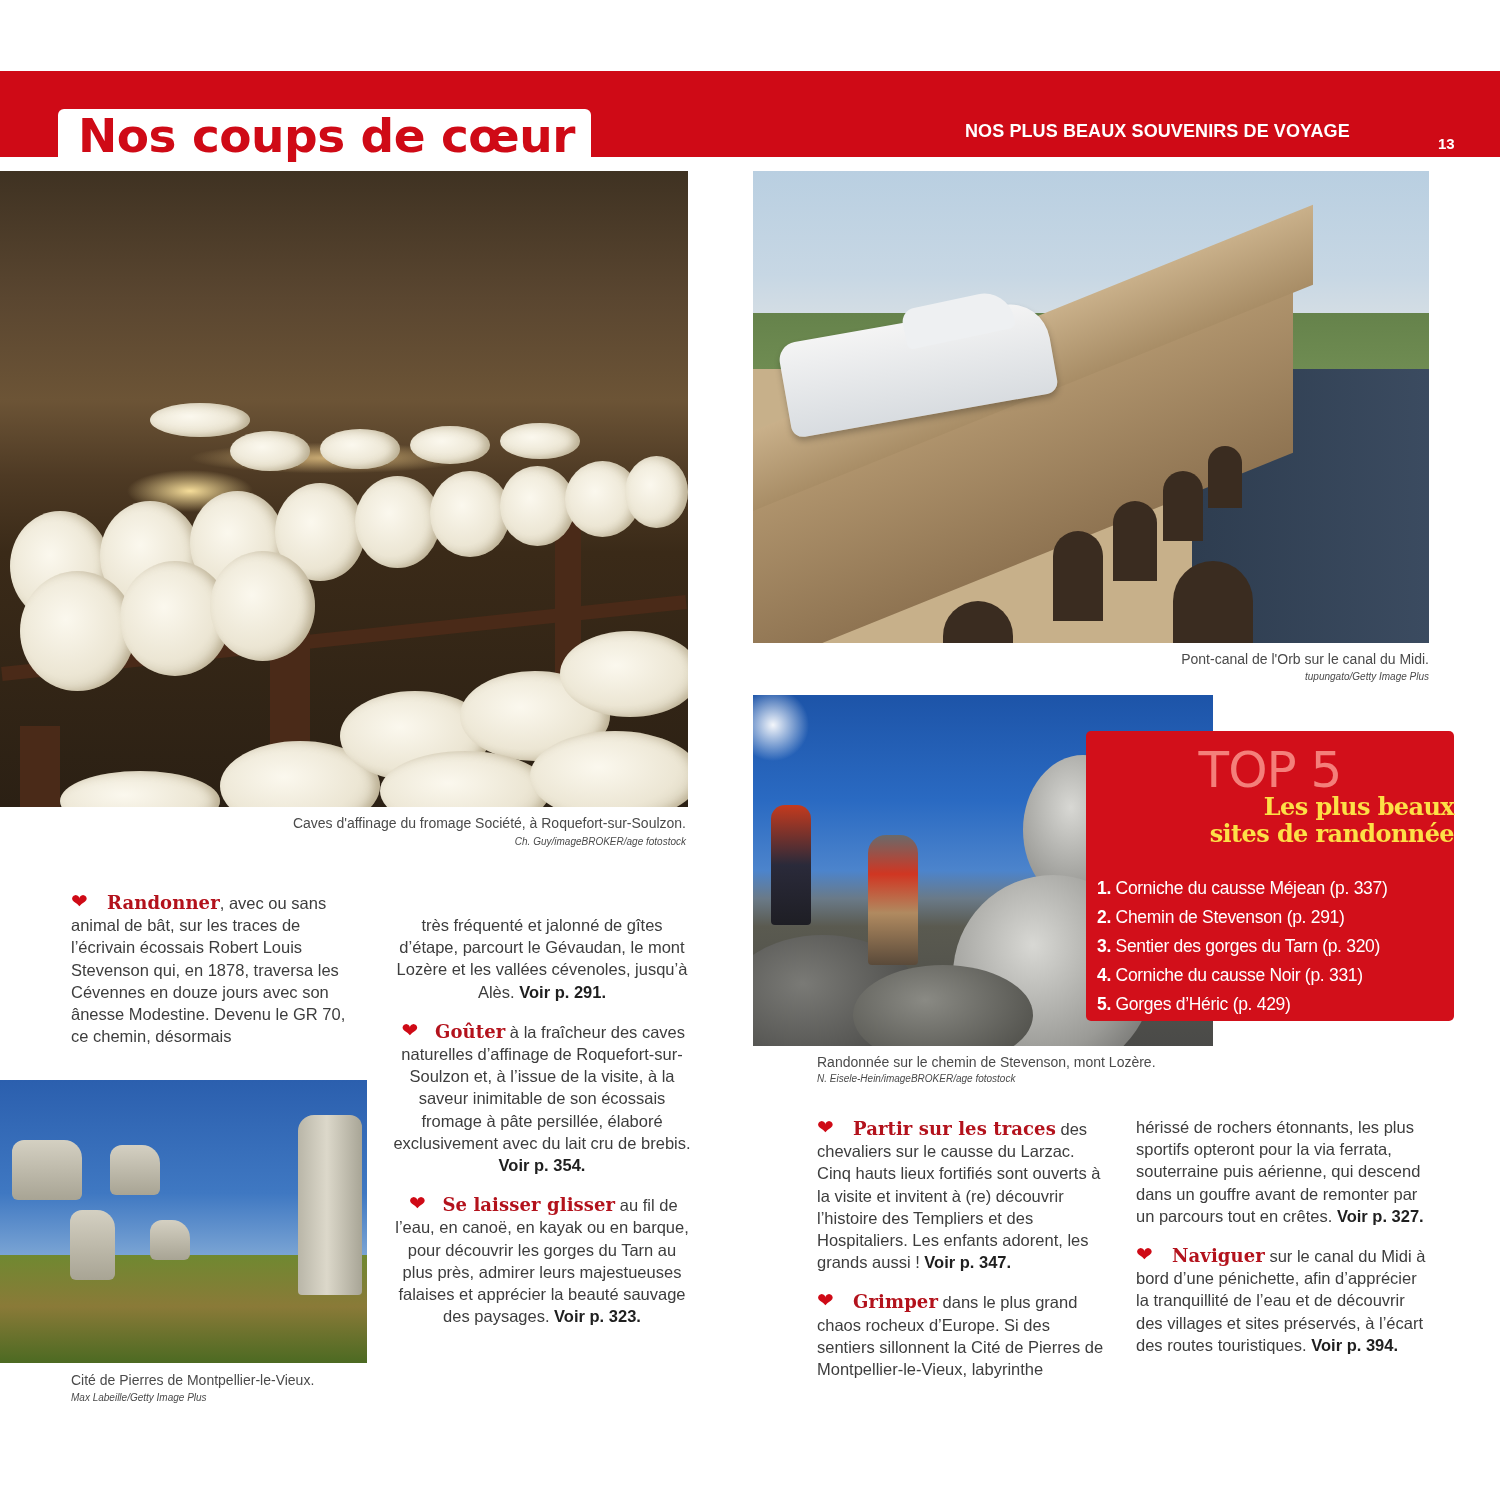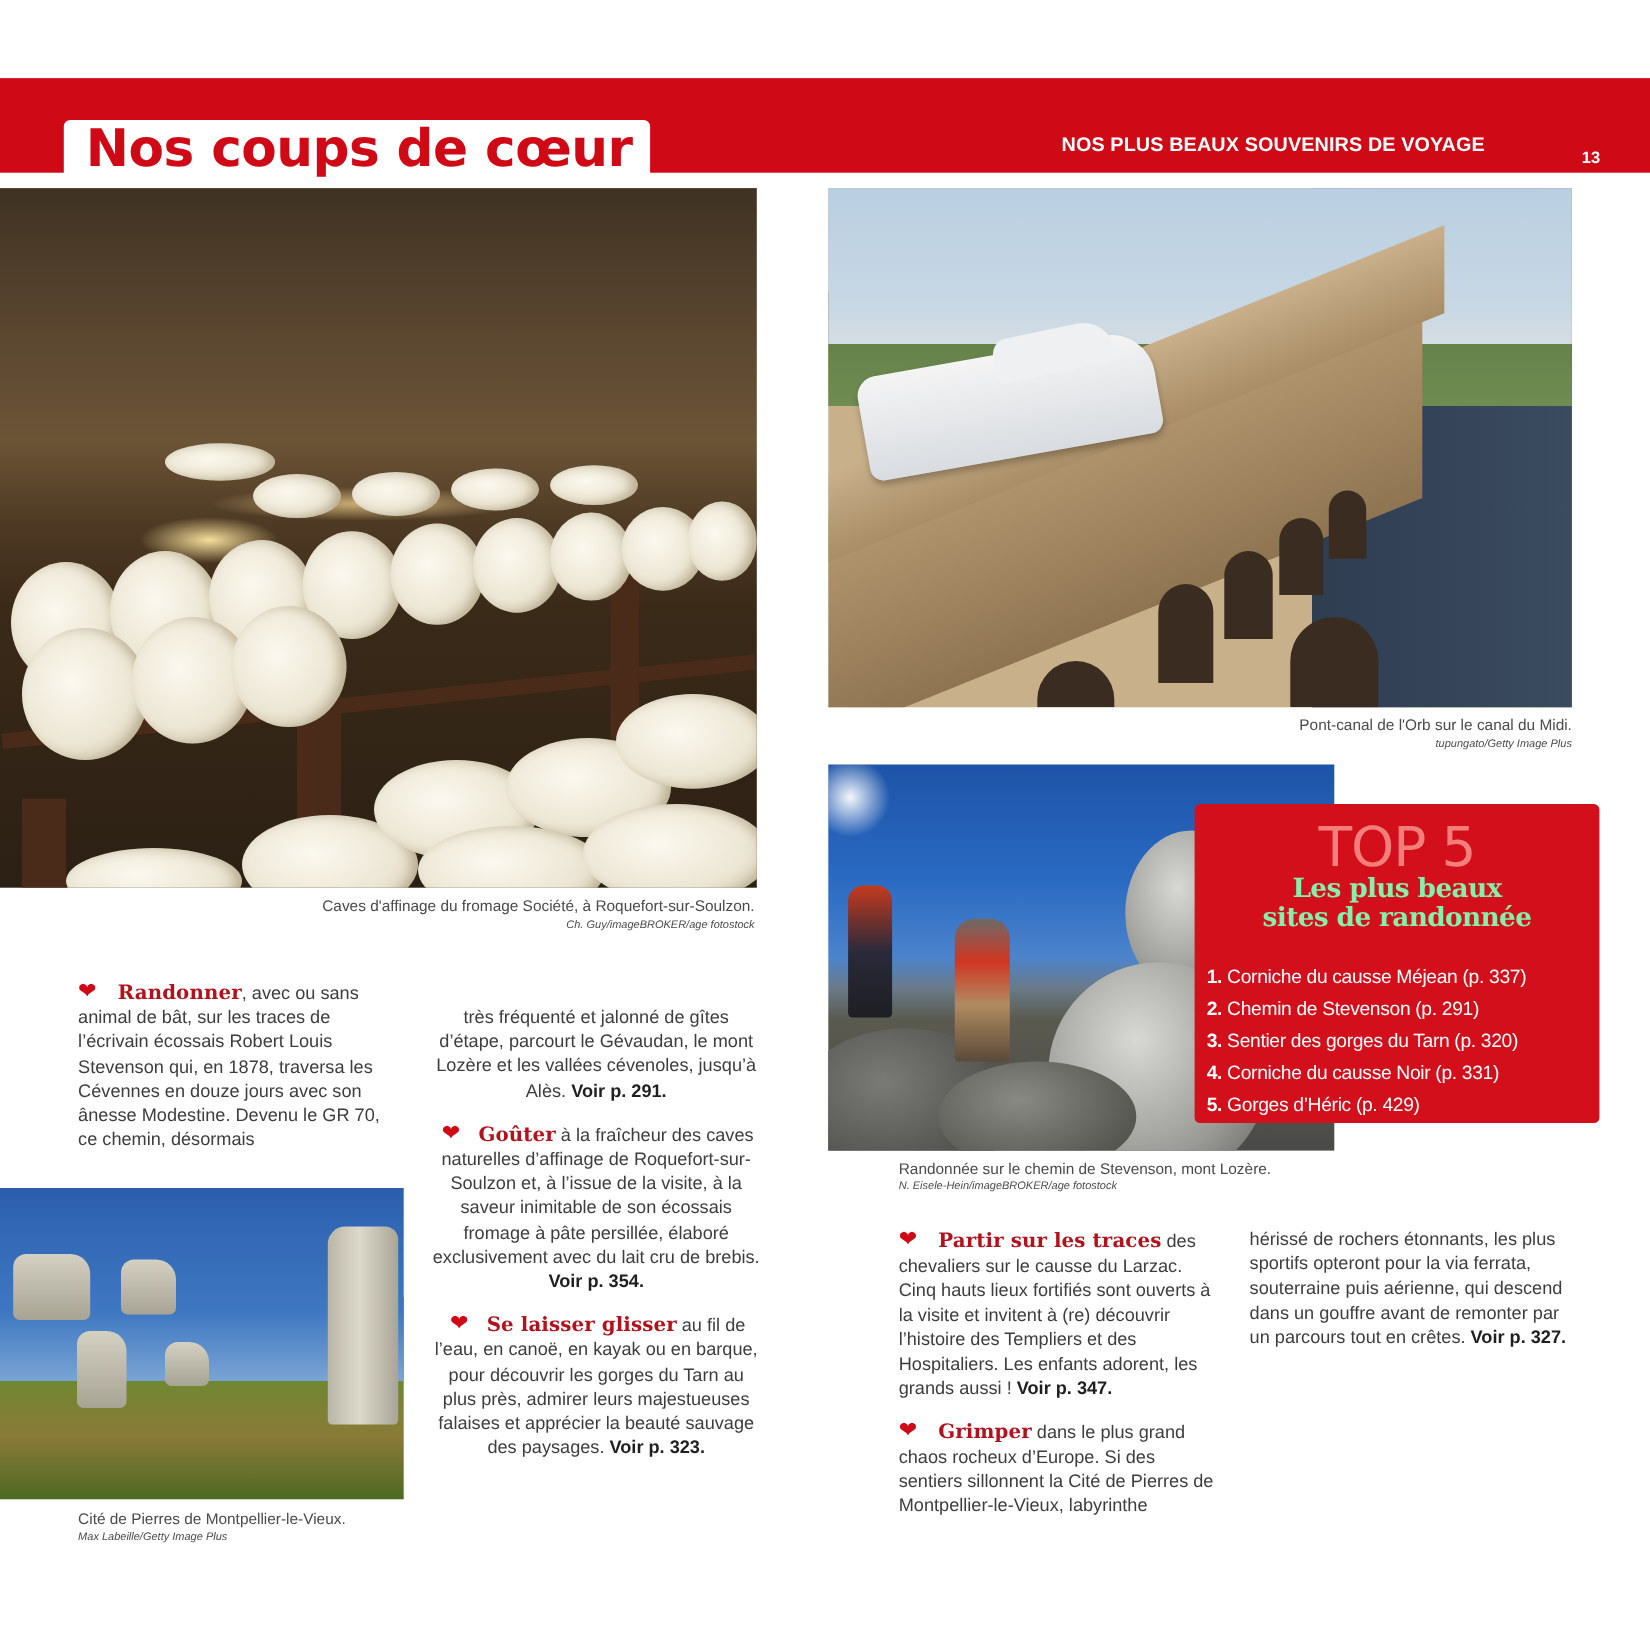--- a/index.html
+++ b/index.html
@@ -61,21 +61,21 @@
   .caption.left, .credit.left { text-align:left; }
 
   .text-block { position:absolute; font-size:16.5px; line-height:22.2px; color:#3d3d3d; }
   .heart { display:inline-block; width:22px; color:#cf0a16; font-size:20px; line-height:18px; vertical-align:1px; margin-right:14px; }
   .lead { font-family:"DejaVu Serif", serif; font-weight:bold; color:#b3121c; font-size:18px; letter-spacing:0.1px; }
   .ref { font-weight:bold; color:#1f1f1f; }
   .para { margin-bottom:18px; }
 
   .top5 { position:absolute; left:1086px; top:731px; width:368px; height:290px; background:#d20f1a; border-radius:5px; }
   .top5-kicker { position:absolute; left:0; width:368px; top:10px; text-align:center; font-family:"DejaVu Sans", sans-serif; font-weight:normal; font-size:50px; color:#f47f7a; letter-spacing:-1px; }
-  .top5-title { position:absolute; left:0; width:368px; top:62px; text-align:center; font-family:"DejaVu Serif", serif; font-weight:bold; font-size:24px; line-height:27px; color:#86efac; letter-spacing:-0.6px; }
+  .top5-title { position:absolute; left:0; width:368px; top:62px; text-align:right; font-family:"DejaVu Serif", serif; font-weight:bold; font-size:24px; line-height:27px; color:#fde047; letter-spacing:-0.6px; }
   .top5-list { position:absolute; left:11px; top:143px; list-style:none; }
   .top5-list li { font-size:17.5px; line-height:29px; color:#ffffff; white-space:nowrap; letter-spacing:-0.3px; }
   .top5-list .num { font-weight:bold; }
 </style>
 </head>
 <body>
 
 <div class="red-band"></div>
 <div class="title-tab"></div>
 <div class="page-title">Nos coups de cœur</div>
@@ -192,13 +192,16 @@
   </div>
   <div class="para">
     <span class="heart">❤</span><span class="lead">Grimper</span><span> dans le plus grand chaos rocheux d’Europe. Si des sentiers sillonnent la Cité de Pierres de Montpellier-le-Vieux, labyrinthe</span>
   </div>
 </div>
 
 <div class="text-block" style="left:1136px;top:1116px;width:295px;">
   <div class="para">
     <span>hérissé de rochers étonnants, les plus sportifs opteront pour la via ferrata, souterraine puis aérienne, qui descend dans un gouffre avant de remonter par un parcours tout en crêtes. </span><span class="ref">Voir p. 327.</span>
   </div>
+  <div class="para">
+    <span class="heart">❤</span><span class="lead">Naviguer</span><span> sur le canal du Midi à bord d’une pénichette, afin d’apprécier la tranquillité de l’eau et de découvrir des villages et sites préservés, à l’écart des routes touristiques. </span><span class="ref">Voir p. 394.</span>
+  </div>
 </div>
 
 </body></html>

